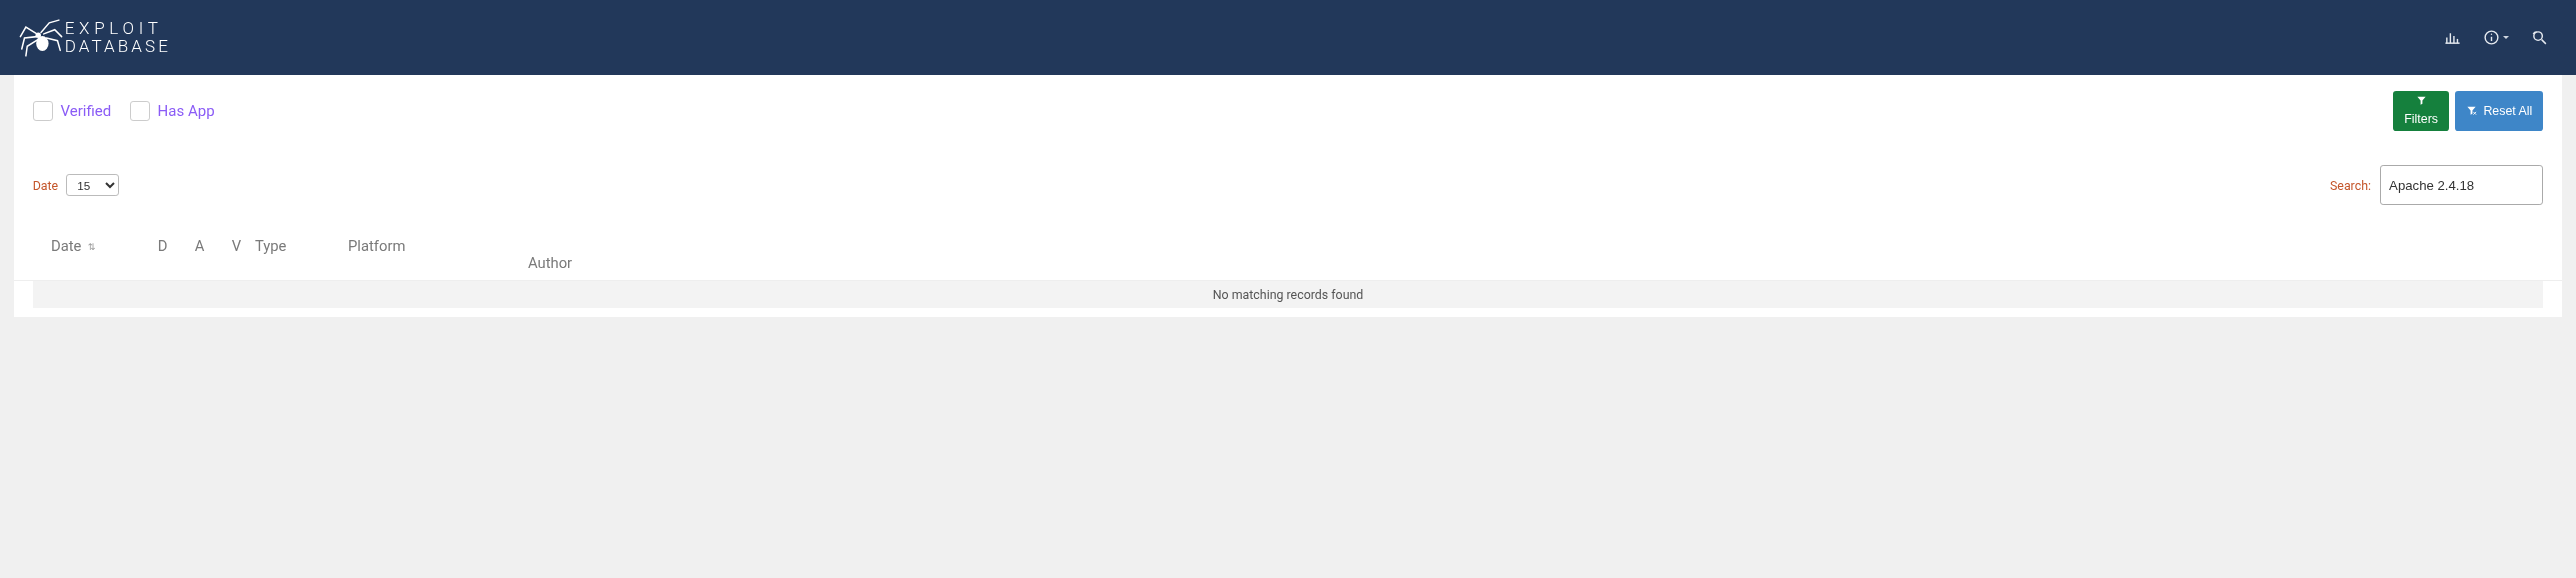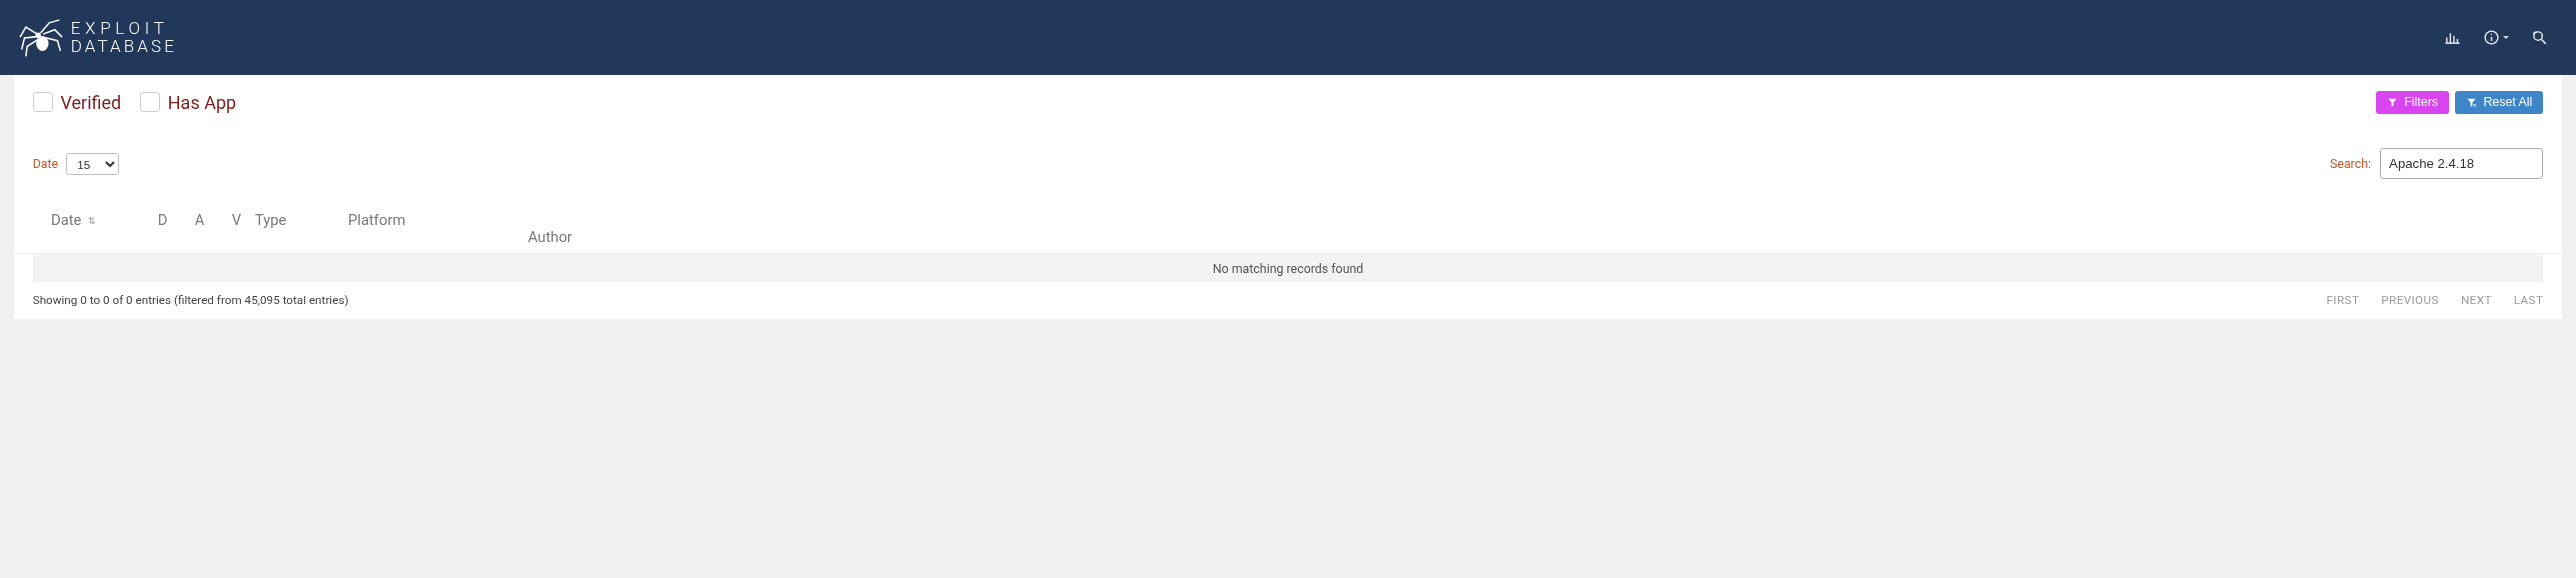--- a/index.html
+++ b/index.html
@@ -6,63 +6,63 @@
   body { font-family: -apple-system, BlinkMacSystemFont, "Segoe UI", Roboto, Arial, sans-serif; background: #f0f0f0; color: #333; }
   
   .header-bar {
     background: #22385a;
     height: 75px;
     display: flex;
     align-items: center;
     justify-content: space-between;
     padding: 0 28px 0 18.7px;
   }
-  .logo-wrap { display: flex; align-items: center; gap: 8px; }
+  .logo-wrap { display: flex; align-items: center; gap: 2px; }
   .logo-spider { width: 44px; height: 44px; flex-shrink: 0; }
   .logo-text { line-height: 1.05; color: #fff; font-weight: 300; letter-spacing: 4.7px; font-size: 17px; }
   .logo-text .l1 { display:block; }
   .logo-text .l2 { display:block; letter-spacing: 3.1px; }
   .header-actions { display: flex; align-items: center; gap: 22px; color: #e6eaf0; }
   .header-actions svg { width: 17px; height: 17px; }
   .hdr-item { display:flex; align-items:center; gap:3.1px; cursor:pointer; }
   .caret-down { width:0; height:0; border-left:3.1px solid transparent; border-right:3.1px solid transparent; border-top:3.9px solid #cfd6e0; }
   
   .page-body { background:#fff; margin: 0 14px 14px 14px; border: 0; padding-bottom: 9.3px; }
   
   .filter-row {
     display:flex; align-items:center; justify-content: space-between;
     padding: 15.5px 18.7px 6.2px 18.7px;
   }
   .filter-left { display:flex; align-items:center; gap: 18.7px; }
   .chk-group { display:flex; align-items:center; gap:7.8px; }
   .chk-box {
     width: 20px; height: 20px; border:0.8px solid #ccc; border-radius:3.1px; background:#fff; cursor:pointer;
   }
-  .chk-label { color:#7f1d1d; font-size:18px; }
+  .chk-label { color:#8b5cf6; font-size:15px; }
   .filter-right { display:flex; gap:6.2px; }
   .btn {
     display:inline-flex; align-items:center; gap:6.2px;
     padding: 4.7px 11px; font-size:12.4px; border-radius:3.1px; border:none; cursor:pointer; color:#fff;
   }
-  .btn-orange { background:#d946ef; }
+  .btn-orange { background:#15803d;flex-direction:column; }
   .btn-blue   { background:#3e86c8;text-align:center; }
   .btn svg { width:11px; height:11px; }
   
   .controls-row {
     display:flex; align-items:center; justify-content:space-between;
     padding: 28px 18.7px 7.8px 18.7px;
   }
   .show-wrap { display:flex; align-items:center; gap:7.8px; color:#c4562b; font-size:12.4px; }
   .show-select {
     border:0.8px solid #bbb; border-radius:3.1px; padding:3.1px 6.2px; font-size:11.7px; color:#333; background:#fff;
     width: 53px; height: 22px;
   }
   .search-wrap { display:flex; align-items:center; gap:9.3px; color:#c4562b; font-size:12.4px; }
   .search-input {
-    width: 163px; height: 31px; border:0.8px solid #aaa; border-radius:3.1px;
+    width: 163px; height: 40px; border:0.8px solid #aaa; border-radius:3.1px;
     padding: 3.1px 7.8px; font-size:13.2px; color:#333;
   }
   
   .table-head {
     display:flex; align-items:center; padding: 7.8px 18.7px 7.8px 37px;
     color:#7a7a7a; font-size:14.8px; font-weight:400;
     border-bottom: 0.8px solid #eee;
   }
   .th-date    { width: 93px; display:flex; align-items:center; gap:6.2px;text-align:center;}
   .th-d       { width: 37px; text-align:center;}
@@ -189,24 +189,15 @@
     <div class="th-d">D</div>
     <div class="th-a">A</div>
     <div class="th-v">V</div>
     <div class="th-type">Type</div>
     <div class="th-platform">Platform</div>
     <div class="th-author">Author</div>
   </div>
 
   <div class="empty-row">No matching records found</div>
 
-  <div class="footer-row">
-    <span>Showing 0 to 0 of 0 entries (filtered from 45,095 total entries)</span>
-    <div class="pager">
-      <span>FIRST</span>
-      <span>PREVIOUS</span>
-      <span>NEXT</span>
-      <span>LAST</span>
-    </div>
-  </div>
 
 </div>
 
 
 </body></html>

